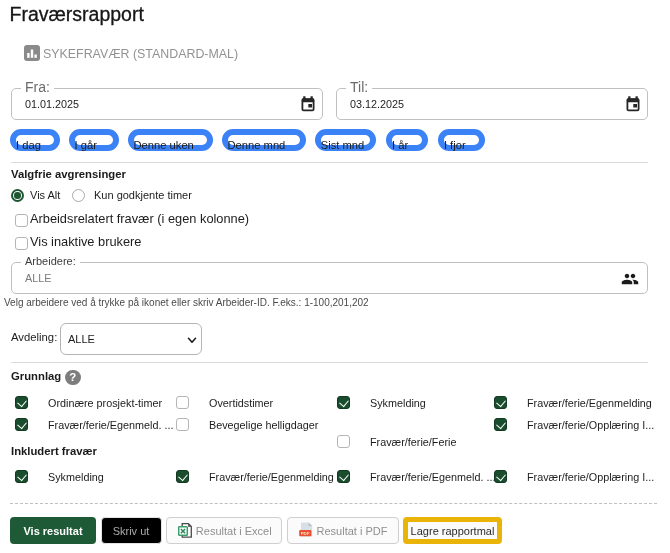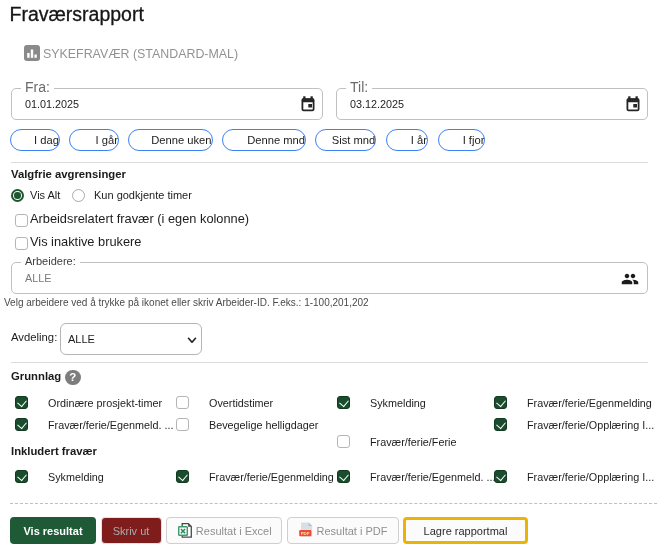--- a/index.html
+++ b/index.html
@@ -8,44 +8,44 @@
   .abs { position:absolute; }
   .hr { position:absolute; left:11px; width:637px; border-top:1px solid #dcdcdc; }
   .sechdr { position:absolute; left:11px; font-size:11.3px; font-weight:bold; color:#1a1a1a; }
 
   
   .ofield { position:absolute; border:1px solid #c0c0c0; border-radius:5px; background:#fff; }
   .ofield .flabel { position:absolute; top:-7px; left:9px; background:#fff; padding:0 4px; font-size:14px; color:#6b6b6b; line-height:11px; }
   .ofield .fval { position:absolute; left:13px; top:50%; transform:translateY(-50%); font-size:10.8px; color:#1c1c1c; }
 
   
-  .pill { top:129px; height:22px; line-height:20px; border:1px solid #3b82f6; border-radius:11px; background:#fff; font-size:11.2px; color:#1c1c1c; white-space:nowrap; text-align:right; }
+  .pill { top:129px; height:22px; line-height:20px; border:6px solid #3b82f6; border-radius:11px; background:#fff; font-size:11.2px; color:#1c1c1c; white-space:nowrap; text-align:left; }
 
   
   .radio { position:absolute; display:block; width:13px; height:13px; border-radius:50%; }
   .radio.sel { border:2px solid #1e5631; }
   .radio.sel::after { content:""; position:absolute; left:1.25px; top:1.25px; width:6.5px; height:6.5px; border-radius:50%; background:#1e5631; }
   .radio.unsel { border:1.5px solid #aaaaaa; }
 
   
   .cb { display:inline-block; width:13px; height:13px; border-radius:3px; position:relative; flex:none; }
   .cb.off { border:1px solid #b5b5b5; background:#fff; }
   .cb.on { background:#1a4d2e; border:1px solid #123a21; }
   .cb.on::after { content:""; position:absolute; left:3px; top:0.8px; width:4.5px; height:7.2px; border-right:1.6px solid #fff; border-bottom:1.6px solid #fff; transform:rotate(40deg); }
 
   .cbrow { position:absolute; display:flex; align-items:flex-end; }
   .cbrow .lbl { margin-left:20px; font-size:10.8px; color:#1c1c1c; white-space:nowrap; }
 
   
   .btnrow { position:absolute; left:10px; top:517px; display:flex; gap:4.5px; }
   .btn { height:27px; border-radius:4px; display:flex; align-items:center; justify-content:center; font-size:11px; white-space:nowrap; }
   .btn-primary { width:86px; background:#1e5a36; color:#fff; font-weight:bold; }
-  .btn-dis { width:61px; background:#7f1d1d; border:1px solid #e3e3e3; color:#ababab; }
+  .btn-dis { width:61px; background:#000000; border:1px solid #e3e3e3; color:#ababab; }
   .btn-ico { background:#fbfbfb; border:1px solid #cfcfcf; color:#8f8f8f; gap:5px; }
-  .btn-plain { width:125px; background:#fbfbfb; border:3px solid #eab308; color:#2b2b2b; }
+  .btn-plain { width:99px; background:#fbfbfb; border:5px solid #eab308; color:#2b2b2b; }
 </style>
 </head>
 <body>
 <div class="page">
   <div class="abs" style="left:9.5px; top:3px; font-size:19.5px; color:#161616; -webkit-text-stroke:0.3px #161616;">Fraværsrapport</div>
 
   <div class="abs" style="left:24px; top:45px; width:16px; height:16px; background:#8a8a8a; border-radius:3px;">
     <svg width="16" height="16" viewBox="0 0 16 16" style="display:block;">
       <rect x="3.2" y="8" width="2.4" height="4.8" fill="#fff"></rect>
       <rect x="6.8" y="4.5" width="2.4" height="8.3" fill="#fff"></rect>

